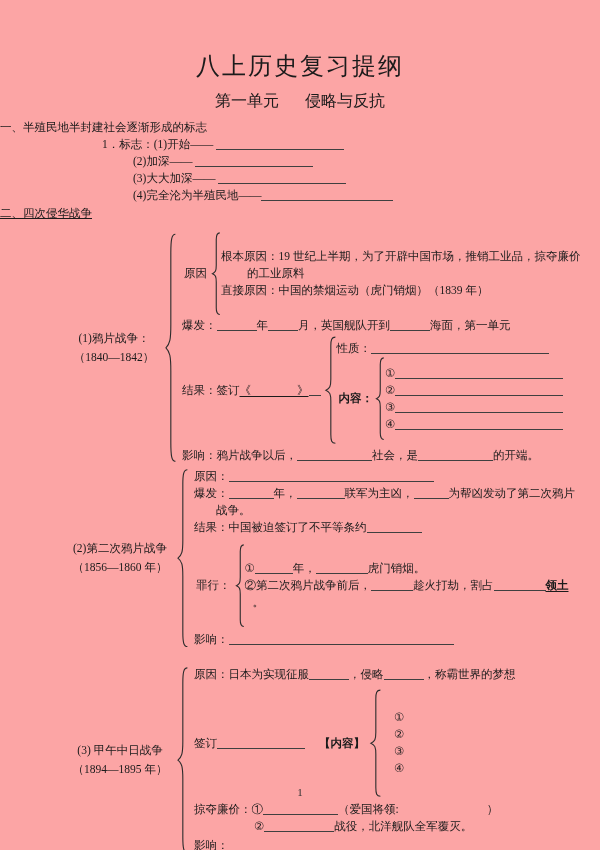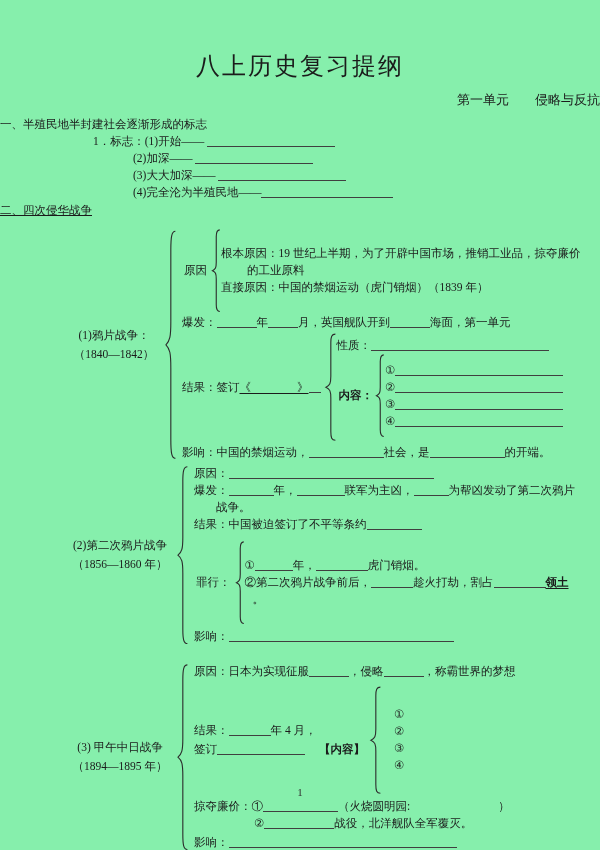--- a/index.html
+++ b/index.html
@@ -1,26 +1,26 @@
 <!DOCTYPE html>
 <html><head>
 <meta charset="utf-8">
 <style>
   * { margin:0; padding:0; box-sizing:border-box; }
   html,body { background:#ffffff; }
   .page {
-    width:600px; height:850px; position:relative; background:#86efac;
+    width:600px; height:850px; position:relative; background:#fca5a5;
     font-family:"Liberation Serif","DejaVu Serif",serif;
     font-size:11.5px; color:#1b1b1b; overflow:hidden; margin:0 auto;
   }
   .title { padding-top:50px; text-align:center; font-size:24px; letter-spacing:2px; }
-  .subtitle { text-align:right; margin-top:9px; font-size:13px; }
+  .subtitle { text-align:center; margin-top:9px; font-size:16px; }
   .sec-heading { margin-top:7px; line-height:17px; }
   .marks { margin-left:68px; line-height:17px; }
-  .mark-first { margin-left:25px; }
+  .mark-first { margin-left:34px; }
   .mark-rest { margin-left:65px; }
   .war { display:flex; align-items:center; margin-left:64px; }
   .war1 { margin-top:10px; }
   .war2 { margin-top:4px; }
   .war3 { margin-top:18px; }
   .war-label { flex:none; text-align:center; line-height:19px; white-space:nowrap; font-size:11.5px; }
   .war1 .war-label { width:100px; }
   .war2 .war-label { width:112px; }
   .war3 .war-label { width:112px; }
   svg.brace { flex:none; align-self:stretch; width:13px; height:auto; }
@@ -102,21 +102,21 @@
               </svg>
             <div>
               <div><span>①</span><span class="blank" style="width: 168px;"></span></div>
               <div><span>②</span><span class="blank" style="width: 168px;"></span></div>
               <div><span>③</span><span class="blank" style="width: 168px;"></span></div>
               <div><span>④</span><span class="blank" style="width: 168px;"></span></div>
             </div>
           </div>
         </div>
       </div>
-      <div class="mt2 nowrap"><span>影响：中国的禁烟运动，</span><span class="blank" style="width: 75px;"></span><span>社会，是</span><span class="blank" style="width: 75px;"></span><span>的开端。</span></div>
+      <div class="mt2 nowrap"><span>影响：鸦片战争以后，</span><span class="blank" style="width: 75px;"></span><span>社会，是</span><span class="blank" style="width: 75px;"></span><span>的开端。</span></div>
     </div>
   </div>
 
   <div class="war war2">
     <div class="war-label">
       <div>(2)第二次鸦片战争</div>
       <div>（1856—1860 年）</div>
     </div>
     <svg class="brace" viewBox="0 0 12 100" preserveAspectRatio="none">
         <path d="M10.5,1 C7,1 6.3,3.5 6.3,9 L6.3,40 C6.3,46.5 5.4,48.3 1.8,50 C5.4,51.7 6.3,53.5 6.3,60 L6.3,91 C6.3,96.5 7,99 10.5,99" fill="none" stroke="#2b2b2b" stroke-width="1.1" vector-effect="non-scaling-stroke"></path>
@@ -146,34 +146,33 @@
       <div>(3) 甲午中日战争</div>
       <div>（1894—1895 年）</div>
     </div>
     <svg class="brace" viewBox="0 0 12 100" preserveAspectRatio="none">
         <path d="M10.5,1 C7,1 6.3,3.5 6.3,9 L6.3,40 C6.3,46.5 5.4,48.3 1.8,50 C5.4,51.7 6.3,53.5 6.3,60 L6.3,91 C6.3,96.5 7,99 10.5,99" fill="none" stroke="#2b2b2b" stroke-width="1.1" vector-effect="non-scaling-stroke"></path>
       </svg>
     <div class="war-content">
       <div class="nowrap"><span>原因：日本为实现征服</span><span class="blank" style="width: 40px;"></span><span>，侵略</span><span class="blank" style="width: 40px;"></span><span>，称霸世界的梦想</span></div>
       <div class="flexrow mt6">
         <div class="treaty-left">
-          <div><span>结果：</span><span class="blank" style="width: 42px;"></span><span>年 4 月，</span></div>
           <div><span>签订</span><span class="blank" style="width: 88px;"></span><span class="gap" style="width: 14px;"></span><span class="bold">【内容】</span></div>
         </div>
         <svg class="brace" viewBox="0 0 12 100" preserveAspectRatio="none">
             <path d="M10.5,1 C7,1 6.3,3.5 6.3,9 L6.3,40 C6.3,46.5 5.4,48.3 1.8,50 C5.4,51.7 6.3,53.5 6.3,60 L6.3,91 C6.3,96.5 7,99 10.5,99" fill="none" stroke="#2b2b2b" stroke-width="1.1" vector-effect="non-scaling-stroke"></path>
           </svg>
         <div class="treaty-items">
           <div>①</div>
           <div>②</div>
           <div>③</div>
           <div>④</div>
         </div>
       </div>
-      <div class="mt4 nowrap"><span>掠夺廉价：①</span><span class="blank" style="width: 75px;"></span><span>（火烧圆明园:</span><span class="gap" style="width: 88px;"></span><span>）</span></div>
+      <div class="mt4 nowrap"><span>掠夺廉价：①</span><span class="blank" style="width: 75px;"></span><span>（爱国将领:</span><span class="gap" style="width: 88px;"></span><span>）</span></div>
       <div class="indent-60"><span>②</span><span class="blank" style="width: 70px;"></span><span>战役，北洋舰队全军覆灭。</span></div>
       <div class="mt2"><span>影响：</span><span class="blank" style="width: 228px;"></span></div>
     </div>
   </div>
 
   <div class="page-number">1</div>
 
 </div>
 
 </body></html>

